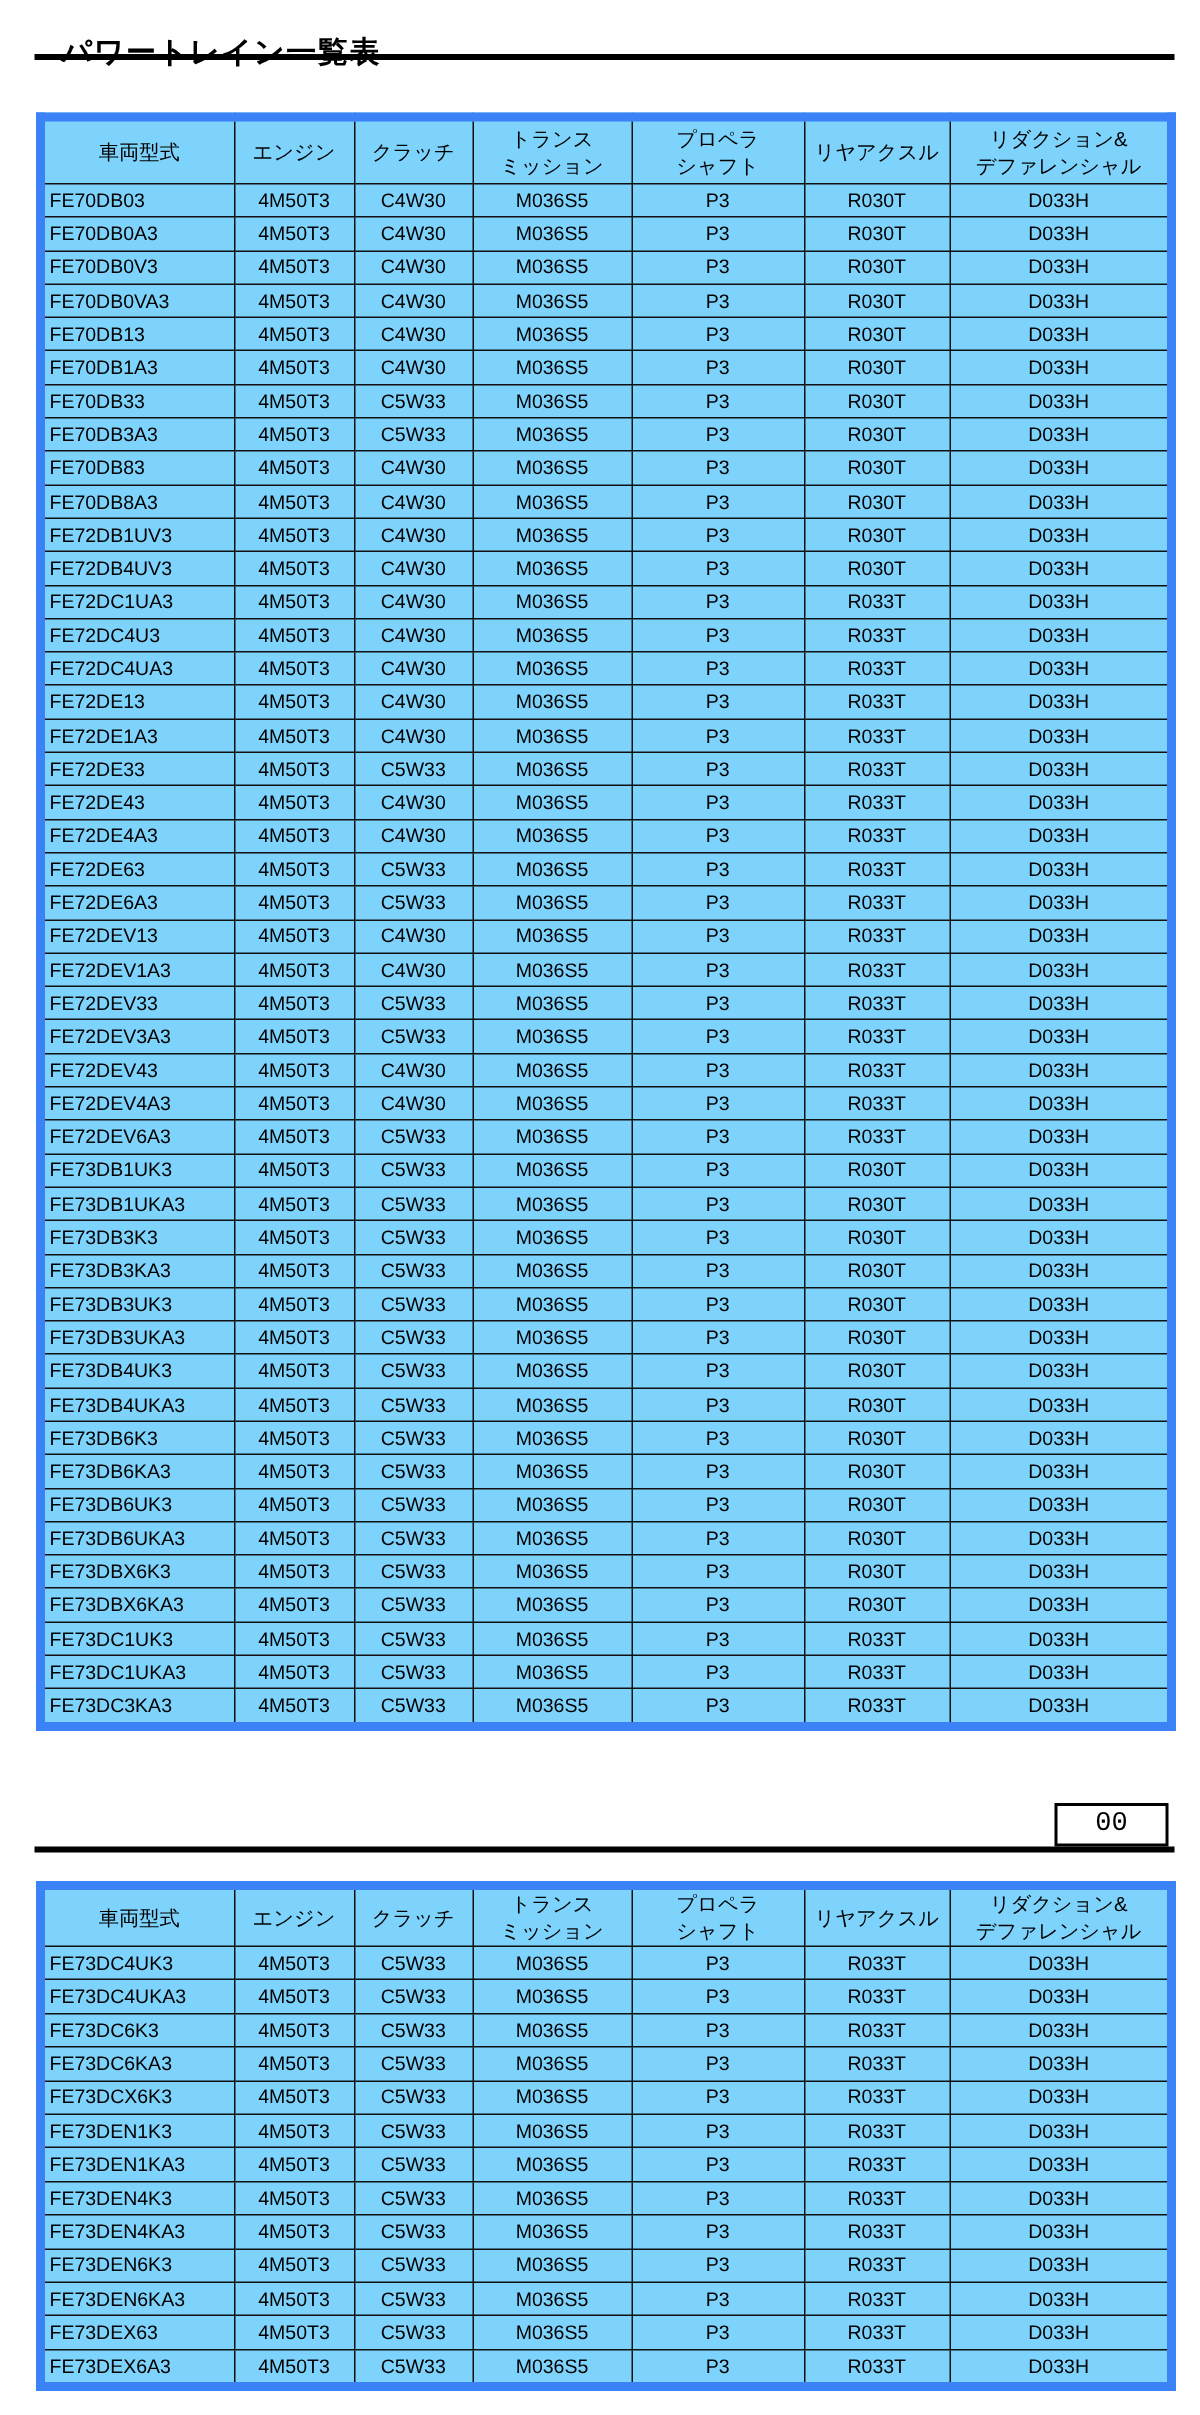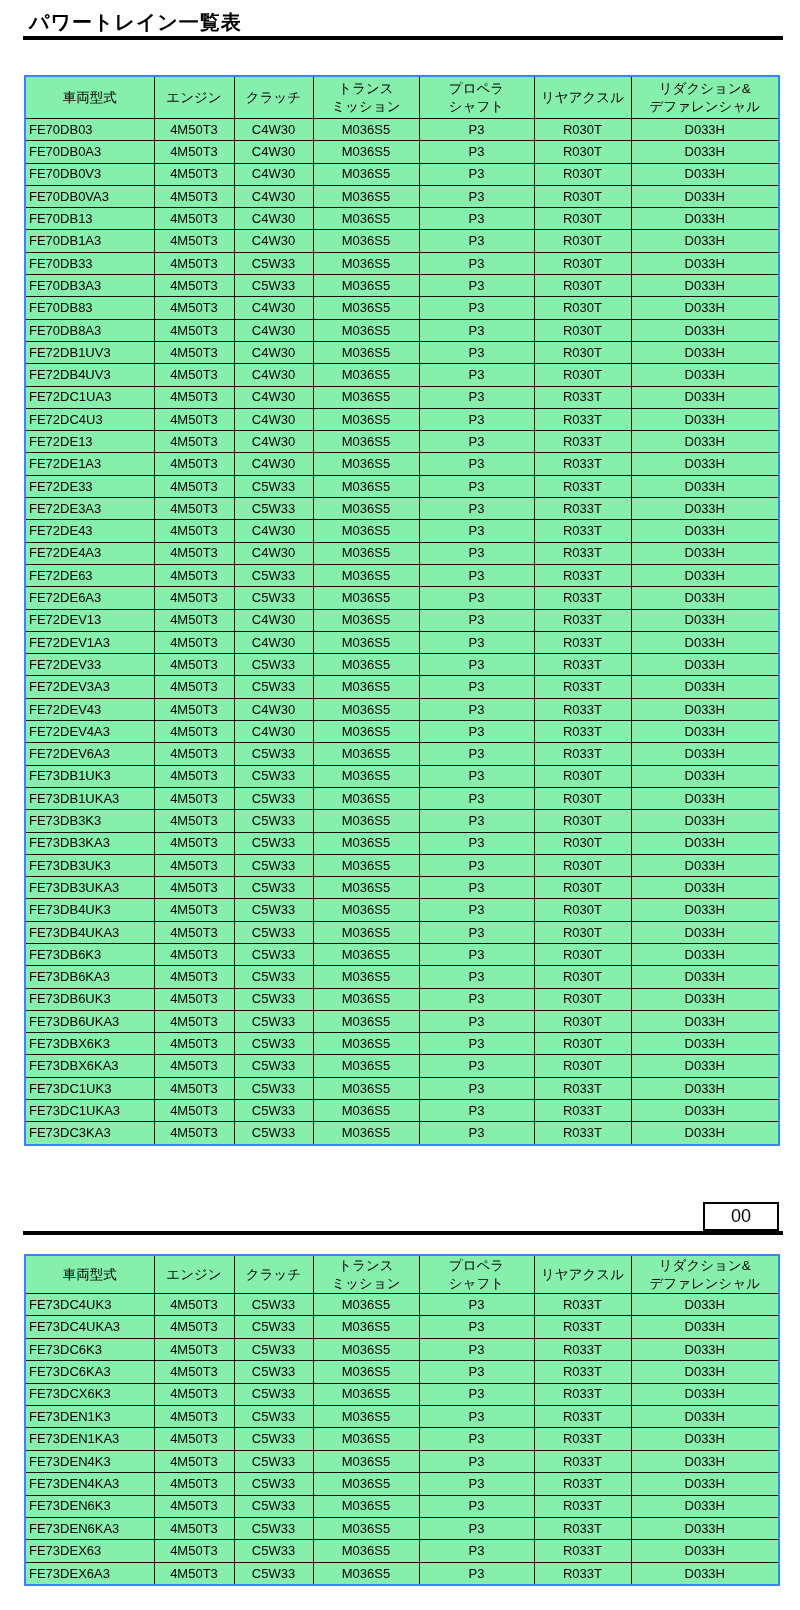--- a/index.html
+++ b/index.html
@@ -1,31 +1,31 @@
 <!DOCTYPE html>
 <html><head>
 <meta charset="utf-8">
 <style>
   html,body{margin:0;padding:0;background:#fff;}
   body{width:800px;height:1610px;font-family:"Liberation Sans","DejaVu Sans",sans-serif;color:#000;}
   .page{position:relative;width:800px;height:1610px;background:#fff;overflow:hidden;}
-  .title{position:absolute;left:25px;top:5px;margin:4px;font-size:20px;font-weight:600;letter-spacing:1px;white-space:nowrap;}
+  .title{position:absolute;left:25px;top:5px;margin:16px;font-size:20px;font-weight:600;letter-spacing:1px;white-space:nowrap;}
   .rule{position:absolute;left:23px;width:760px;height:4px;background:#000;}
   #rule1{top:36px;}
   #rule2{top:1231px;}
-  table.pt{position:absolute;left:24px;width:754px;border-collapse:collapse;table-layout:fixed;background:#86efac;border:2px solid #3b82f6;}
+  table.pt{position:absolute;left:24px;width:754px;border-collapse:collapse;table-layout:fixed;background:#7dd3fc;border:6px solid #3b82f6;}
   #table1{top:75px;}
   #table2{top:1254px;}
   table.pt th,table.pt td{border:1.5px solid #111;padding:0;text-align:center;overflow:hidden;}
   table.pt th{font-size:13.5px;font-weight:400;white-space:pre-line;line-height:1.3;height:41px;}
   #table2 th{height:37px;}
   table.pt td{font-size:13px;height:21.3px;line-height:1.05;}
   #table2 td{height:21.4px;}
   table.pt td.left{text-align:left;padding-left:3px;}
-  .pagebox{position:absolute;left:703px;top:1202px;width:72px;height:25px;border:2px solid #000;text-align:center;font-size:18px;line-height:25px;background:#fff;}
+  .pagebox{position:absolute;left:703px;top:1202px;width:72px;height:25px;border:2px solid #000;text-align:center;font-size:18px;line-height:25px;background:#fff;font-family:Liberation Mono, monospace;}
 </style>
 </head>
 <body>
 
 <div class="page">
 
   <h1 class="title">パワートレイン一覧表</h1>
   <div class="rule" id="rule1"></div>
 
   <table class="pt" id="table1">
@@ -173,48 +173,48 @@
         <tr>
           <td class="left">FE72DC4U3</td>
           <td>4M50T3</td>
           <td>C4W30</td>
           <td>M036S5</td>
           <td>P3</td>
           <td>R033T</td>
           <td>D033H</td>
         </tr>
         <tr>
+          <td class="left">FE72DC4UA3</td>
+          <td>4M50T3</td>
+          <td>C4W30</td>
+          <td>M036S5</td>
+          <td>P3</td>
+          <td>R033T</td>
+          <td>D033H</td>
+        </tr>
+        <tr>
           <td class="left">FE72DE13</td>
           <td>4M50T3</td>
           <td>C4W30</td>
           <td>M036S5</td>
           <td>P3</td>
           <td>R033T</td>
           <td>D033H</td>
         </tr>
         <tr>
           <td class="left">FE72DE1A3</td>
           <td>4M50T3</td>
           <td>C4W30</td>
           <td>M036S5</td>
           <td>P3</td>
           <td>R033T</td>
           <td>D033H</td>
         </tr>
         <tr>
           <td class="left">FE72DE33</td>
-          <td>4M50T3</td>
-          <td>C5W33</td>
-          <td>M036S5</td>
-          <td>P3</td>
-          <td>R033T</td>
-          <td>D033H</td>
-        </tr>
-        <tr>
-          <td class="left">FE72DE3A3</td>
           <td>4M50T3</td>
           <td>C5W33</td>
           <td>M036S5</td>
           <td>P3</td>
           <td>R033T</td>
           <td>D033H</td>
         </tr>
         <tr>
           <td class="left">FE72DE43</td>
           <td>4M50T3</td>

